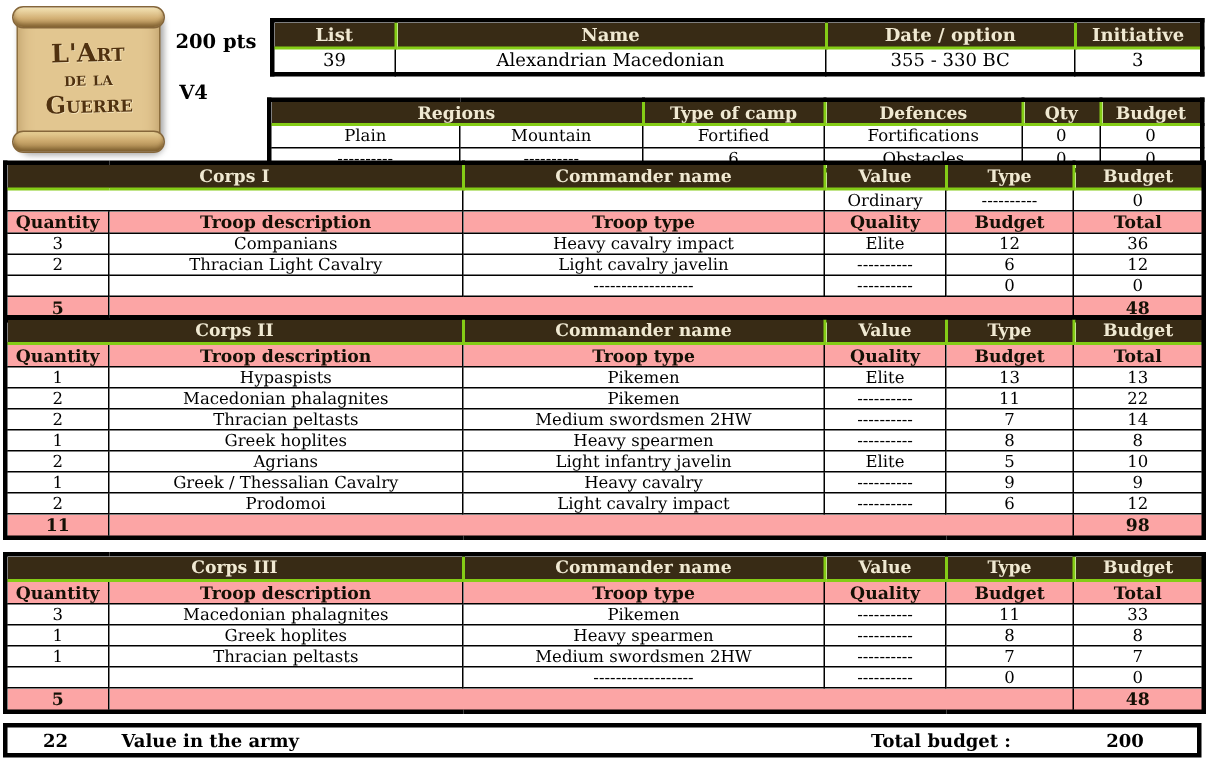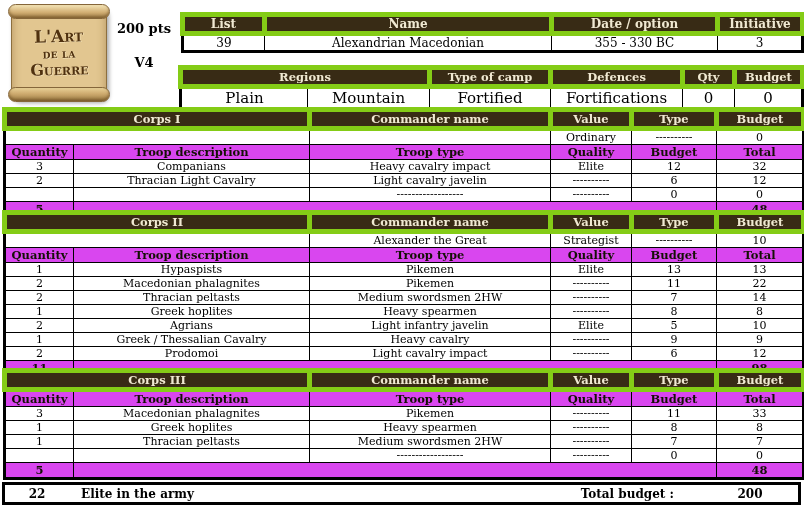--- a/index.html
+++ b/index.html
@@ -28,49 +28,49 @@
     align-items: center; justify-content: center; gap: 0px;
     font-weight: bold; color: #50310f; font-variant: small-caps;
     text-shadow: 0.5px 0.5px 0 rgba(255,244,210,0.8); transform: rotate(-1.5deg);
   }
   .logo-line1 { font-size: 17px; line-height: 19px; }
   .logo-line2 { font-size: 13px; line-height: 15px; }
   .logo-line3 { font-size: 16px; line-height: 18px; }
 
   .pts { position: absolute; left: 108px; top: 21px; width: 72px; text-align: center;
          font-weight: bold; font-size: 13px; color: #000; }
-  .ver { position: absolute; left: 111px; top: 55px; width: 66px; text-align: center;
+  .ver { position: absolute; left: 96px; top: 55px; width: 66px; text-align: center;
          font-weight: bold; font-size: 13px; color: #000; }
 
   
   table { border-collapse: collapse; table-layout: fixed; position: absolute; }
   td, th { padding: 0 3px; vertical-align: middle; overflow: hidden; white-space: nowrap; }
   .dark-row th {
     background: #382b15; color: #f0e9d2; font-weight: bold;
-    border: 5px solid #84cc16; text-align: center;
+    border: 2px solid #84cc16; text-align: center;
   }
   .gold-row th, .gold-row td {
-    background: #d946ef; color: #141005; font-weight: bold;
+    background: #fca5a5; color: #141005; font-weight: bold;
     border: 1px solid #000; text-align: center;
   }
   .white-row td { background: #fff; border: 1px solid #000; text-align: center; font-weight: normal; }
   .l { text-align: right; }
   .b { font-weight: bold; }
 
   
   #top-table { left: 180px; top: 12px; width: 620px; border: 3px solid #000; }
   #top-table tr { height: 18px; }
   #top-table .dark-row th { font-size: 12px; }
   #top-table .white-row td { font-size: 12px; }
 
   
   #terrain-table { left: 178px; top: 65px; width: 622px; border: 3px solid #000; }
   #terrain-table tr { height: 15px; }
   #terrain-table .dark-row th { font-size: 11.5px; }
-  #terrain-table .white-row td { font-size: 15px; }
+  #terrain-table .white-row td { font-size: 11px; }
 
   
   .corps { left: 2px; width: 799px; border: 3px solid #000; }
   .corps tr { height: 13px; }
   .corps tr.dark-row { height: 17px; }
   .corps .dark-row th { font-size: 11.5px; }
   .corps .gold-row th, .corps .gold-row td { font-size: 11.5px; }
   .corps .white-row td { font-size: 11px; }
   #corps1 { top: 107px; }
   #corps2 { top: 210px; }
@@ -195,21 +195,21 @@
       <th>Quality</th>
       <th>Budget</th>
       <th>Total</th>
     </tr>
     <tr class="white-row">
       <td>3</td>
       <td class="l">Companians</td>
       <td class="l">Heavy cavalry impact</td>
       <td>Elite</td>
       <td>12</td>
-      <td>32</td>
+      <td>36</td>
     </tr>
     <tr class="white-row">
       <td>2</td>
       <td class="l">Thracian Light Cavalry</td>
       <td class="l">Light cavalry javelin</td>
       <td>----------</td>
       <td>6</td>
       <td>12</td>
     </tr>
     <tr class="white-row">
@@ -238,27 +238,20 @@
         <col style="width:87px">
       </colgroup>
     <tbody>
         <tr class="dark-row">
       <th colspan="2" class="l">Corps II</th>
       <th class="l">Commander name</th>
       <th>Value</th>
       <th>Type</th>
       <th>Budget</th>
     </tr>
-    <tr class="white-row">
-      <td colspan="2" class="l b"></td>
-      <td class="l b">Alexander the Great</td>
-      <td>Strategist</td>
-      <td>----------</td>
-      <td>10</td>
-    </tr>
     <tr class="gold-row">
       <th class="l">Quantity</th>
       <th class="l">Troop description</th>
       <th class="l">Troop type</th>
       <th>Quality</th>
       <th>Budget</th>
       <th>Total</th>
     </tr>
     <tr class="white-row">
       <td>1</td>
@@ -384,18 +377,18 @@
     <tr class="gold-row">
       <td>5</td>
       <td colspan="4"></td>
       <td>48</td>
     </tr>
   </tbody>
     </table>
 
   <div id="footer">
     <div class="f-qty">22</div>
-    <div class="f-label">Elite in the army</div>
+    <div class="f-label">Value in the army</div>
     <div class="f-total-label">Total budget :</div>
     <div class="f-total">200</div>
   </div>
 
 </div>
 
 </body></html>

